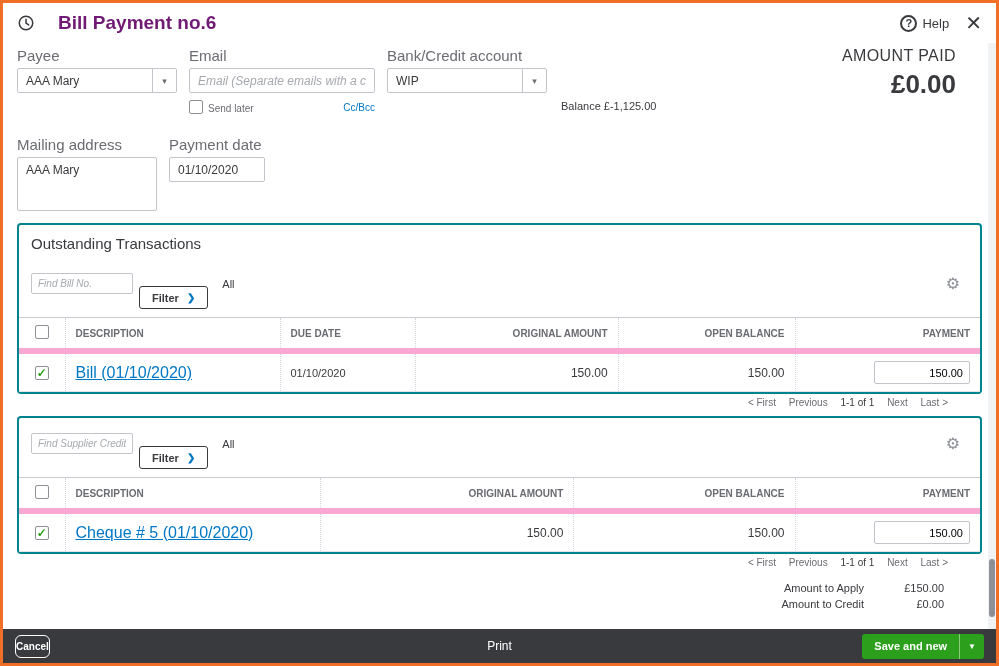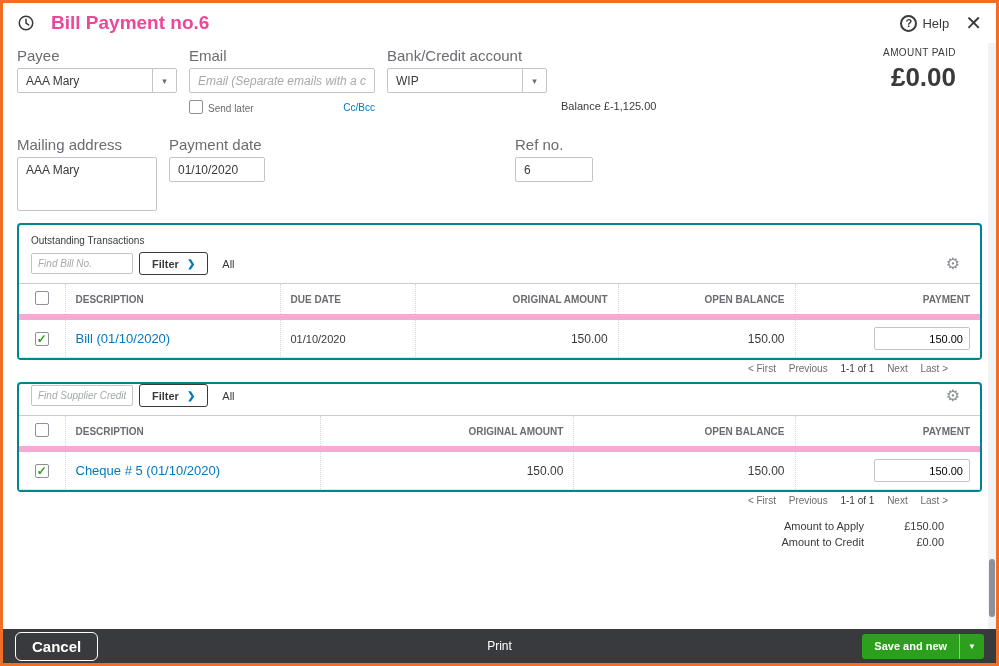--- a/index.html
+++ b/index.html
@@ -7,21 +7,21 @@
   body { font-family:"Liberation Sans", sans-serif; color:#393a3d; }
   .window {
     width:999px; height:666px; border:3px solid #f06e26;
     display:flex; flex-direction:column; background:#fff;
     position:relative; overflow:hidden;
   }
 
   
   .topbar { height:40px; display:flex; align-items:center; padding:0 14px; flex:0 0 auto; }
   .clock-icon { display:flex; align-items:center; }
-  .page-title { font-size:19px; font-weight:bold; color:#ec4899; margin-left:16px; }
+  .page-title { font-size:19px; font-weight:bold; color:#701a75; margin-left:23px; }
   .topbar-right { margin-left:auto; display:flex; align-items:center; gap:16px; }
   .help-link { display:flex; align-items:center; gap:5px; font-size:13px; color:#393a3d; cursor:pointer; }
   .help-circle { width:17px; height:17px; border:2px solid #393a3d; border-radius:50%;
     display:flex; align-items:center; justify-content:center; font-size:11px; font-weight:bold; }
   .close-btn { font-size:20px; color:#393a3d; cursor:pointer; line-height:1; }
 
   
   .form-area { padding:4px 14px 0; flex:0 0 auto; }
   .field-label { display:block; font-size:15px; color:#6b6c72; margin-bottom:4px; }
   .text-input, .textarea {
@@ -41,76 +41,76 @@
   .col-email { width:186px; margin-left:12px; }
   .email-sub { display:flex; justify-content:space-between; align-items:center; margin-top:7px; }
   .sendlater { display:flex; align-items:flex-end; gap:5px; font-size:10px; color:#6b6c72; }
   .cb { width:14px; height:14px; border:1px solid #8d9096; border-radius:2px; background:#fff;
     display:inline-flex; align-items:center; justify-content:center; flex:0 0 auto; cursor:pointer; }
   .cb.checked::after { content:"\2713"; color:#2ca01c; font-weight:bold; font-size:12px; }
   .link { color:#0077c5; font-size:10px; cursor:pointer; text-decoration:none; }
   .col-bank { width:160px; margin-left:12px; }
   .balance-note { font-size:11px; color:#393a3d; margin-left:14px; align-self:flex-end; padding-bottom:2px; }
   .amount-paid { margin-left:auto; text-align:right; }
-  .amount-paid-label { font-size:10px; color:#393a3d; letter-spacing:.4px; }
+  .amount-paid-label { font-size:16px; color:#393a3d; letter-spacing:.4px; }
   .amount-paid-value { font-size:26px; font-weight:bold; margin-top:4px; }
 
   .row2 { display:flex; align-items:flex-start; margin-top:22px; }
   .col-mailing { width:140px; }
   .col-paydate { width:96px; margin-left:12px; }
   .col-ref { width:78px; margin-left:250px; }
 
   .amount-line { text-align:right; padding-right:40px; margin-top:22px; }
   .amount-line .field-label { margin-bottom:3px; color:#393a3d; font-size:10px; }
   .amount-input { width:80px; height:23px; text-align:right; border:1px solid #c1c5ca;
     border-radius:2px; font-size:11px; padding:0 6px; font-family:"Liberation Sans", sans-serif; }
 
   
   .section { border:2px solid #00848e; border-radius:4px; margin:8px 14px 0; background:#fff; }
-  .section-title { font-size:10px; color:#393a3d; padding:10px 12px 6px; }
+  .section-title { font-size:15px; color:#393a3d; padding:10px 12px 6px; }
   .section-toolbar { display:flex; align-items:center; padding:0 12px 8px; }
   .find-input { width:102px; height:21px; border:1px solid #c1c5ca; border-radius:2px;
     font-size:10px; padding:0 6px; font-family:"Liberation Sans", sans-serif; }
   .find-input::placeholder { color:#a5a8ad; font-style:italic; }
   .filter-btn { height:23px; margin-left:6px; border:1px solid #393a3d; border-radius:3px;
     background:#fff; display:flex; align-items:center; gap:8px; padding:0 12px;
     font-size:11px; font-weight:bold; color:#393a3d; cursor:pointer;
-    font-family:"Liberation Sans", sans-serif; }
+    font-family:"Liberation Sans", sans-serif;margin-top:28px; }
   .filter-chev { color:#0077c5; font-size:10px; }
   .all-label { font-size:11px; margin-left:14px; color:#393a3d; }
   .gear-icon { margin-left:auto; font-size:16px; color:#8d9096; cursor:pointer; padding-right:8px; }
 
   table.tbl { width:100%; border-collapse:collapse; }
   .tbl th { font-size:10px; color:#6b6c72; font-weight:bold; text-align:left;
     border-top:1px solid #c8ccd0; border-bottom:6px solid #f9a8d4; padding:7px 10px; }
   .tbl td { font-size:12px; padding:7px 10px; border-bottom:1px solid #e3e5e8; }
   .tbl th:not(:last-child), .tbl td:not(:last-child) { border-right:1px dotted #d4d7dc; }
   .tbl .num { text-align:right; }
   .tbl .cb-col { width:46px; text-align:center; }
   .tbl .pay-col { width:185px; }
   .pay-input { width:96px; height:23px; text-align:right; border:1px solid #c1c5ca;
     border-radius:2px; font-size:11px; padding:0 6px; font-family:"Liberation Sans", sans-serif; }
-  .cell-link { color:#0077c5; font-size:13px; cursor:pointer; }
+  .cell-link { color:#0077c5; font-size:16px; cursor:pointer;text-decoration:underline; }
   .tbl td.desc, .tbl td.datecell { font-size:11px; }
 
   .pagination { text-align:right; padding:3px 48px 0 0; font-size:10px; color:#6b6c72; }
   .pagination span { margin-left:10px; cursor:pointer; }
   .pagination .range { color:#393a3d; }
 
   
   .summary { margin-top:14px; padding-right:52px; }
   .summary-row { display:flex; justify-content:flex-end; align-items:center; margin-bottom:4px; }
   .summary-label { font-size:11px; color:#393a3d; }
   .summary-value { width:80px; text-align:right; font-size:11px; color:#393a3d; }
 
   
   .footer { margin-top:auto; height:34px; background:#393a3d; flex:0 0 auto;
     display:flex; align-items:center; padding:0 12px; position:relative; }
   .cancel-btn { border:1px solid #fff; border-radius:6px; background:transparent; color:#fff;
-    font-size:15px; font-weight:bold; padding:5px 16px; cursor:pointer;
+    font-size:10px; font-weight:bold; padding:5px 0; cursor:pointer;
     font-family:"Liberation Sans", sans-serif; }
   .print-label { position:absolute; left:50%; transform:translateX(-50%); color:#fff;
     font-size:12px; cursor:pointer; }
   .save-btn { margin-left:auto; background:#2ca01c; border-radius:3px; color:#fff; height:25px;
     display:flex; align-items:center; cursor:pointer; overflow:hidden; }
   .save-main { font-size:11px; font-weight:bold; padding:0 12px; }
   .save-caret { border-left:1px solid rgba(255,255,255,.45); height:100%; display:flex;
     align-items:center; padding:0 8px; font-size:8px; }
 
   
@@ -175,24 +175,20 @@
     </div>
 
     <div class="row2">
       <div class="col-mailing">
         <label class="field-label">Mailing address</label>
         <textarea class="textarea" style="">AAA Mary</textarea>
       </div>
       <div class="col-paydate">
         <label class="field-label">Payment date</label>
         <input class="text-input" type="text" value="01/10/2020" style="">
-      </div>
-      <div class="col-ref">
-        <label class="field-label">Ref no.</label>
-        <input class="text-input" type="text" value="6" style="">
       </div>
     </div>
 
   </div>
 
   <div class="section">
     <div class="section-title">Outstanding Transactions</div>
     <div class="section-toolbar">
       <input class="find-input" type="text" placeholder="Find Bill No." style="">
       <button class="filter-btn">

